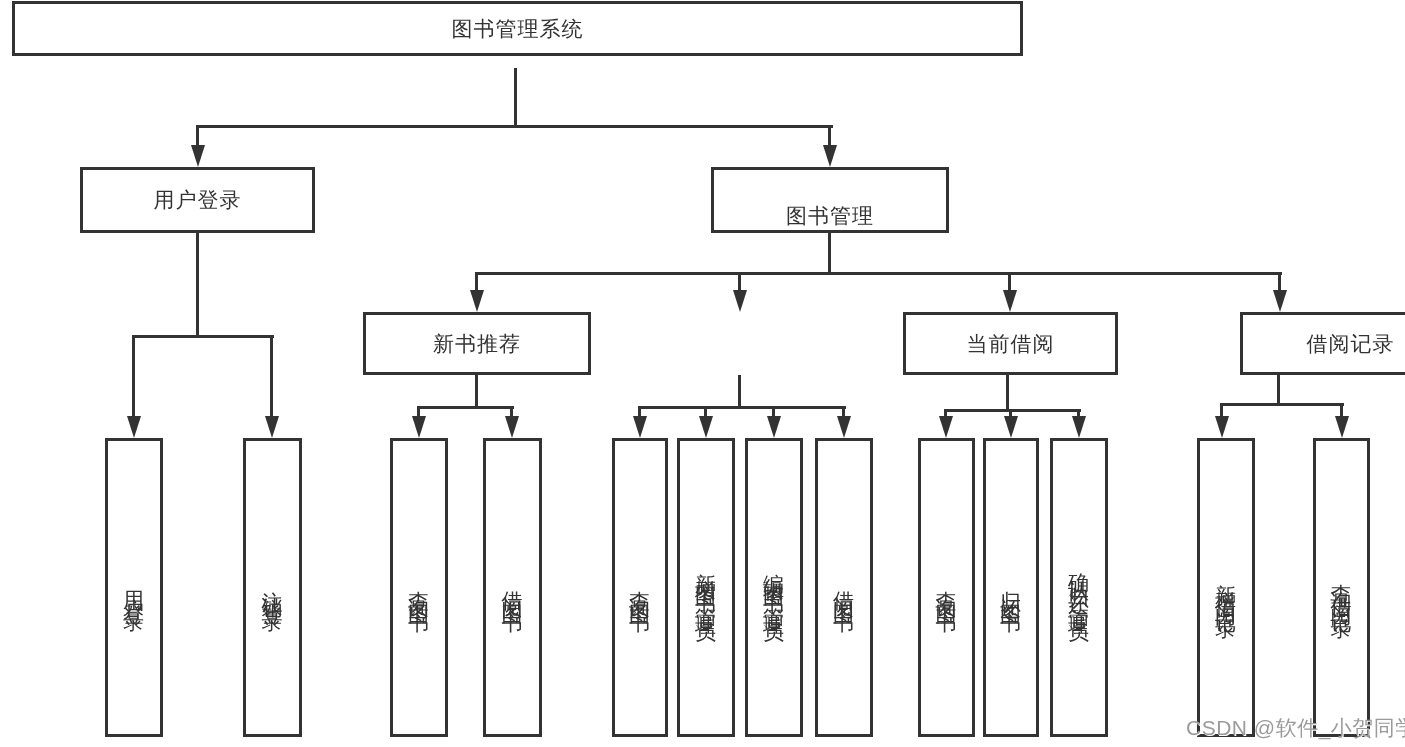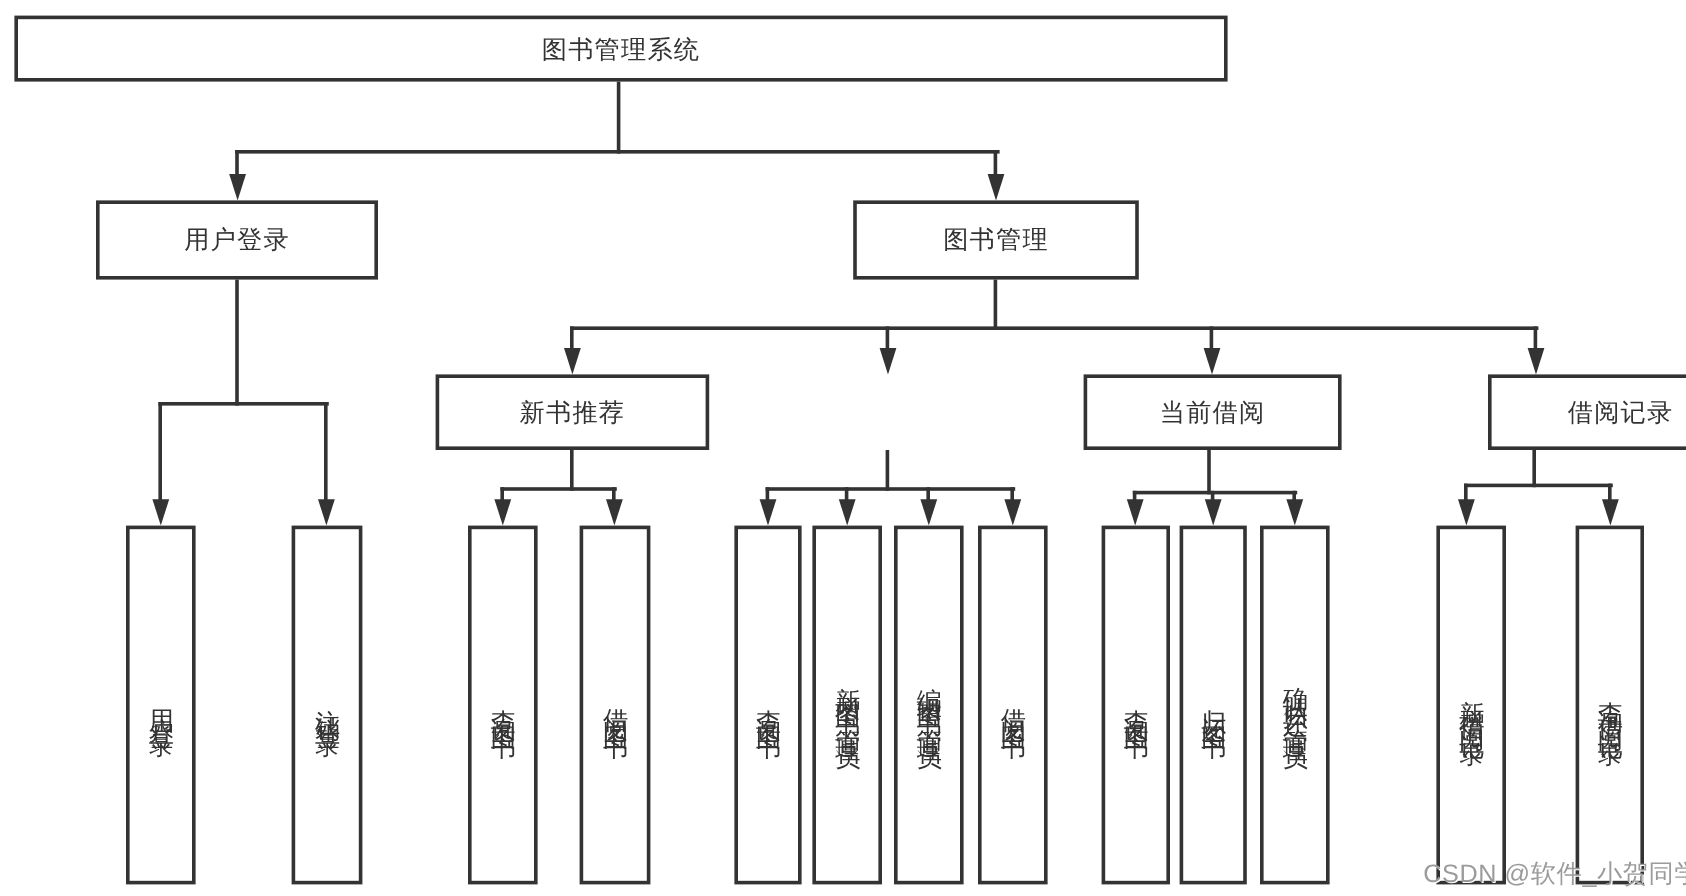--- a/index.html
+++ b/index.html
@@ -50,29 +50,29 @@
     text-shadow:1px 1px 0 #ffffff;
     z-index:5;
     white-space:nowrap;
   }
 </style>
 </head>
 <body>
 
 <div id="canvas">
 
-  <div class="node" style="left:12px;top:13px;width:1011px;height:55px;">
+  <div class="node" style="left:12px;top:1px;width:1011px;height:55px;">
     <span>图书管理系统</span>
   </div>
 
   <div class="node" style="left:80px;top:167px;width:235px;height:66px;">
     <span>用户登录</span>
   </div>
 
-  <div class="node" style="left:711px;top:167px;width:238px;height:66px;">
+  <div class="node" style="left:711px;top:167px;width:238px;height:66px;align-items:flex-end;">
     <span>图书管理</span>
   </div>
 
   <div class="node" style="left:363px;top:312px;width:228px;height:63px;">
     <span>新书推荐</span>
   </div>
 
 
   <div class="node" style="left:903px;top:312px;width:215px;height:63px;align-items:center;">
     <span>当前借阅</span>

